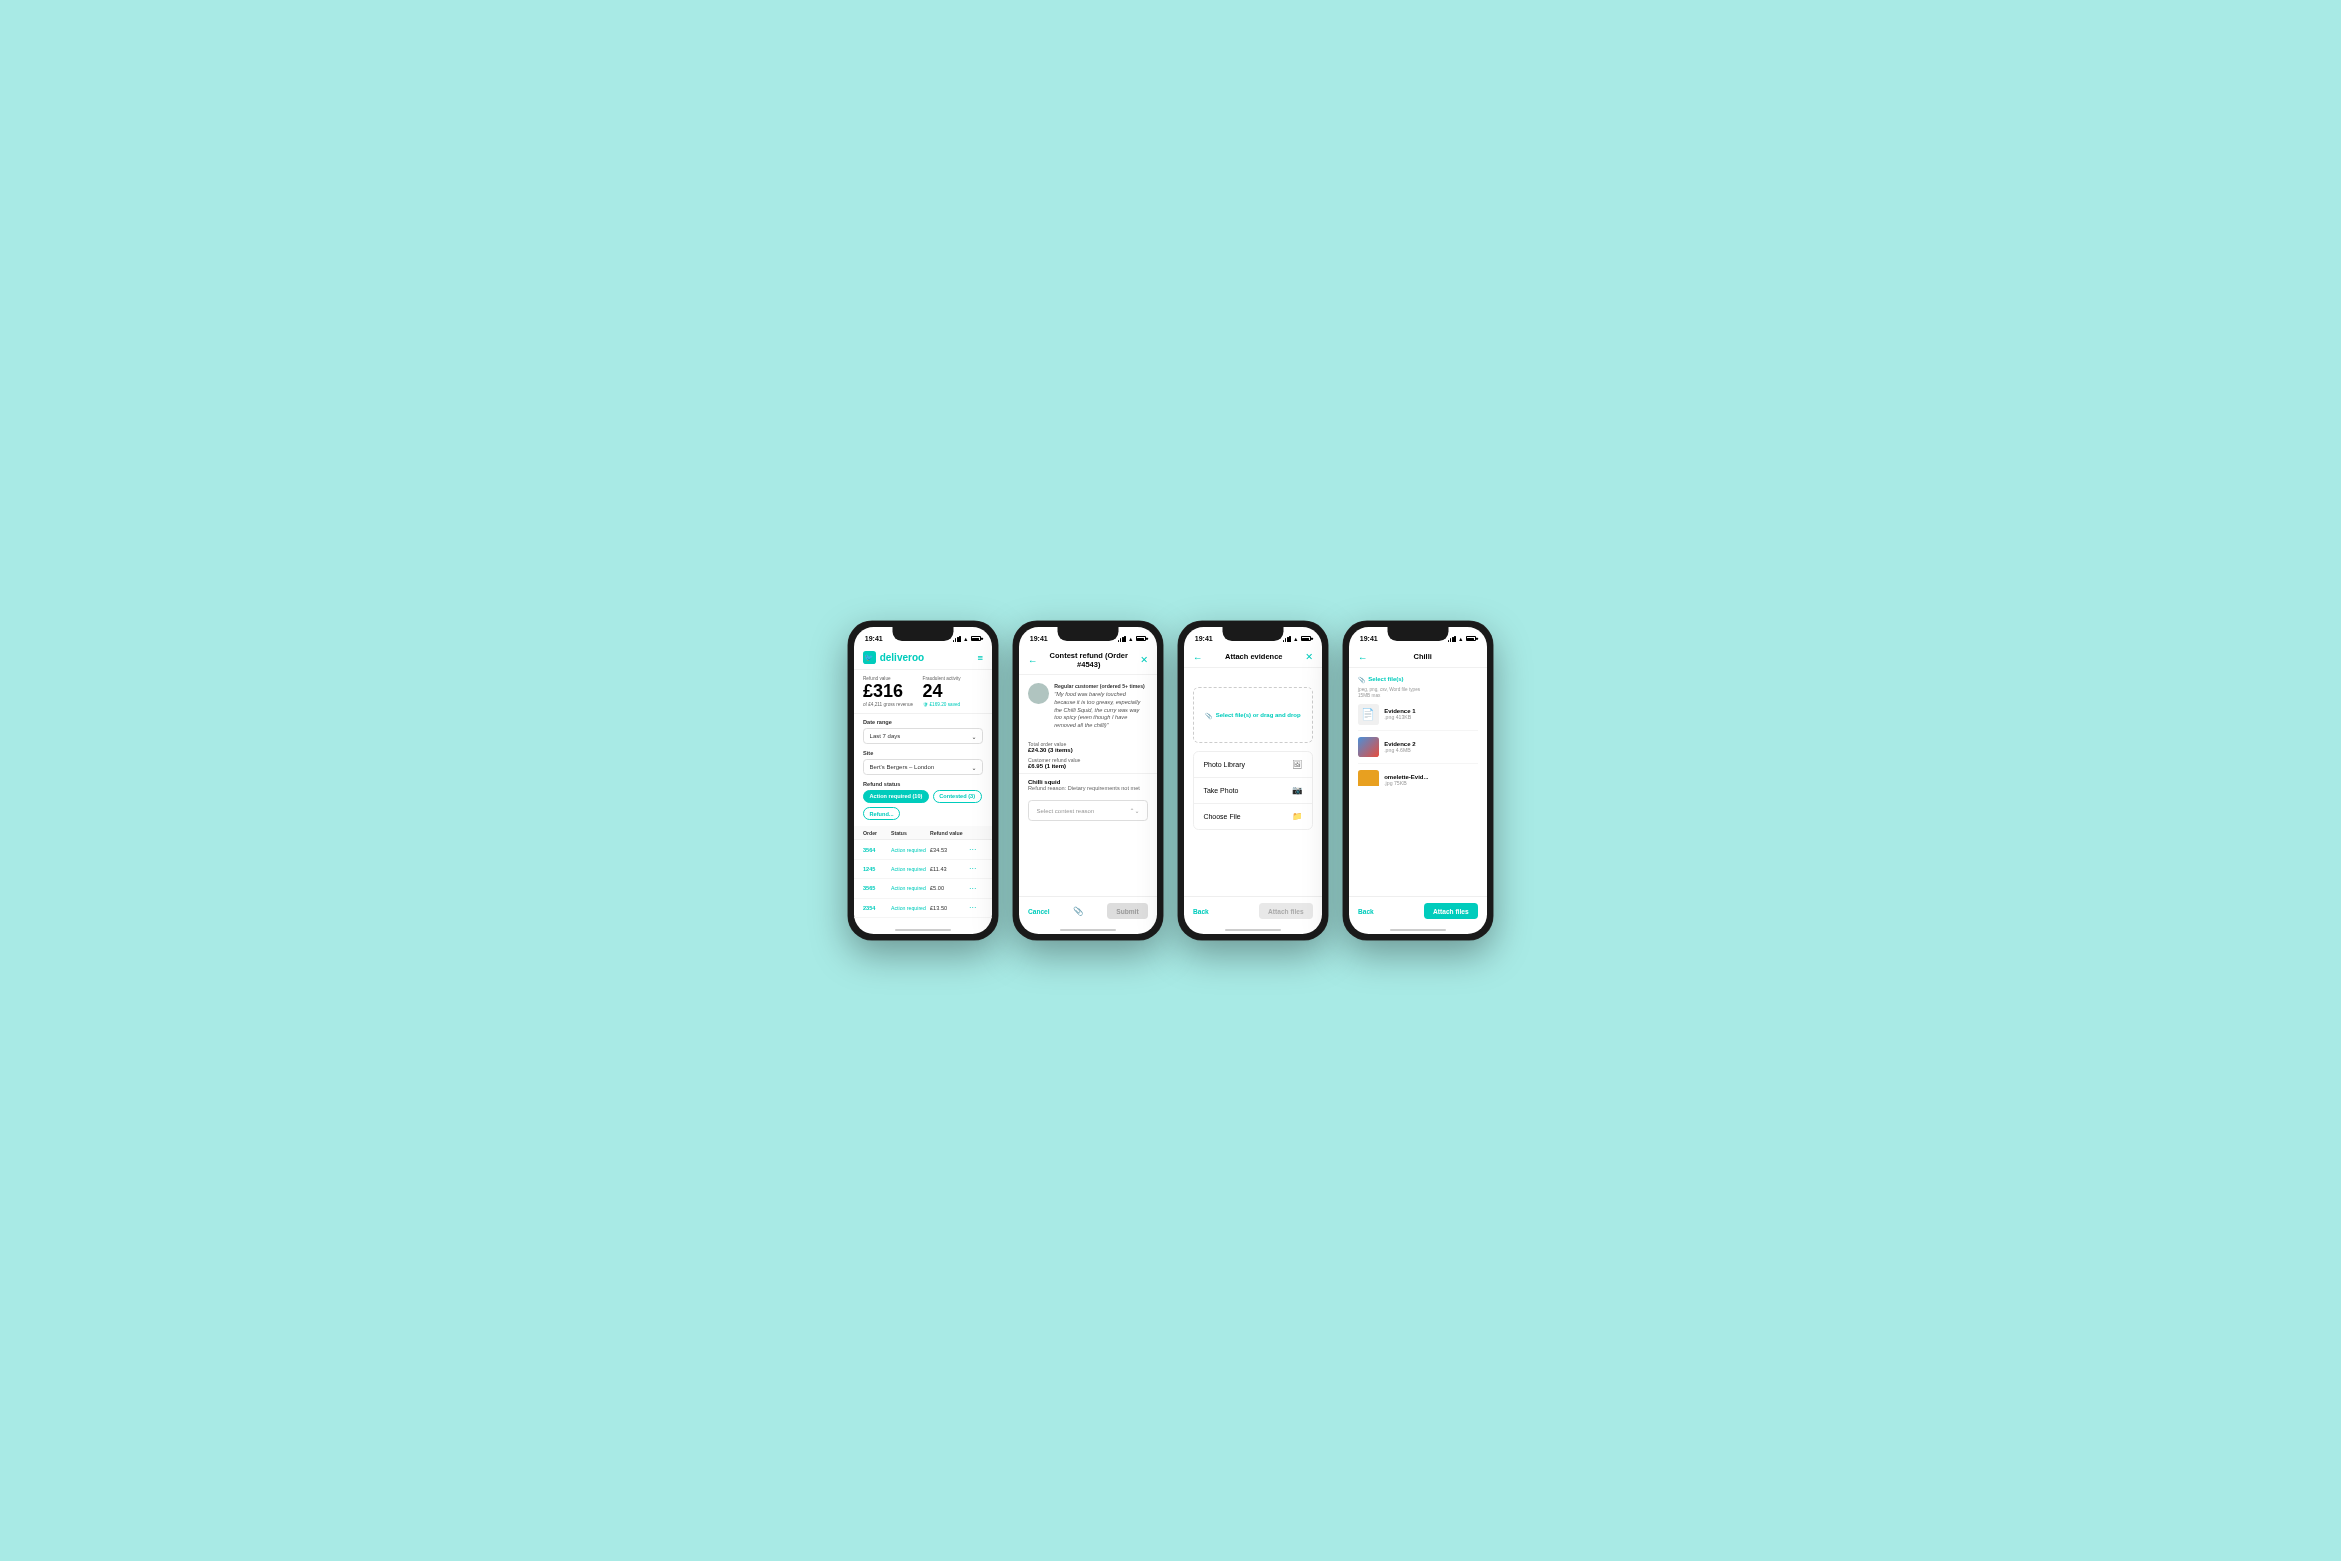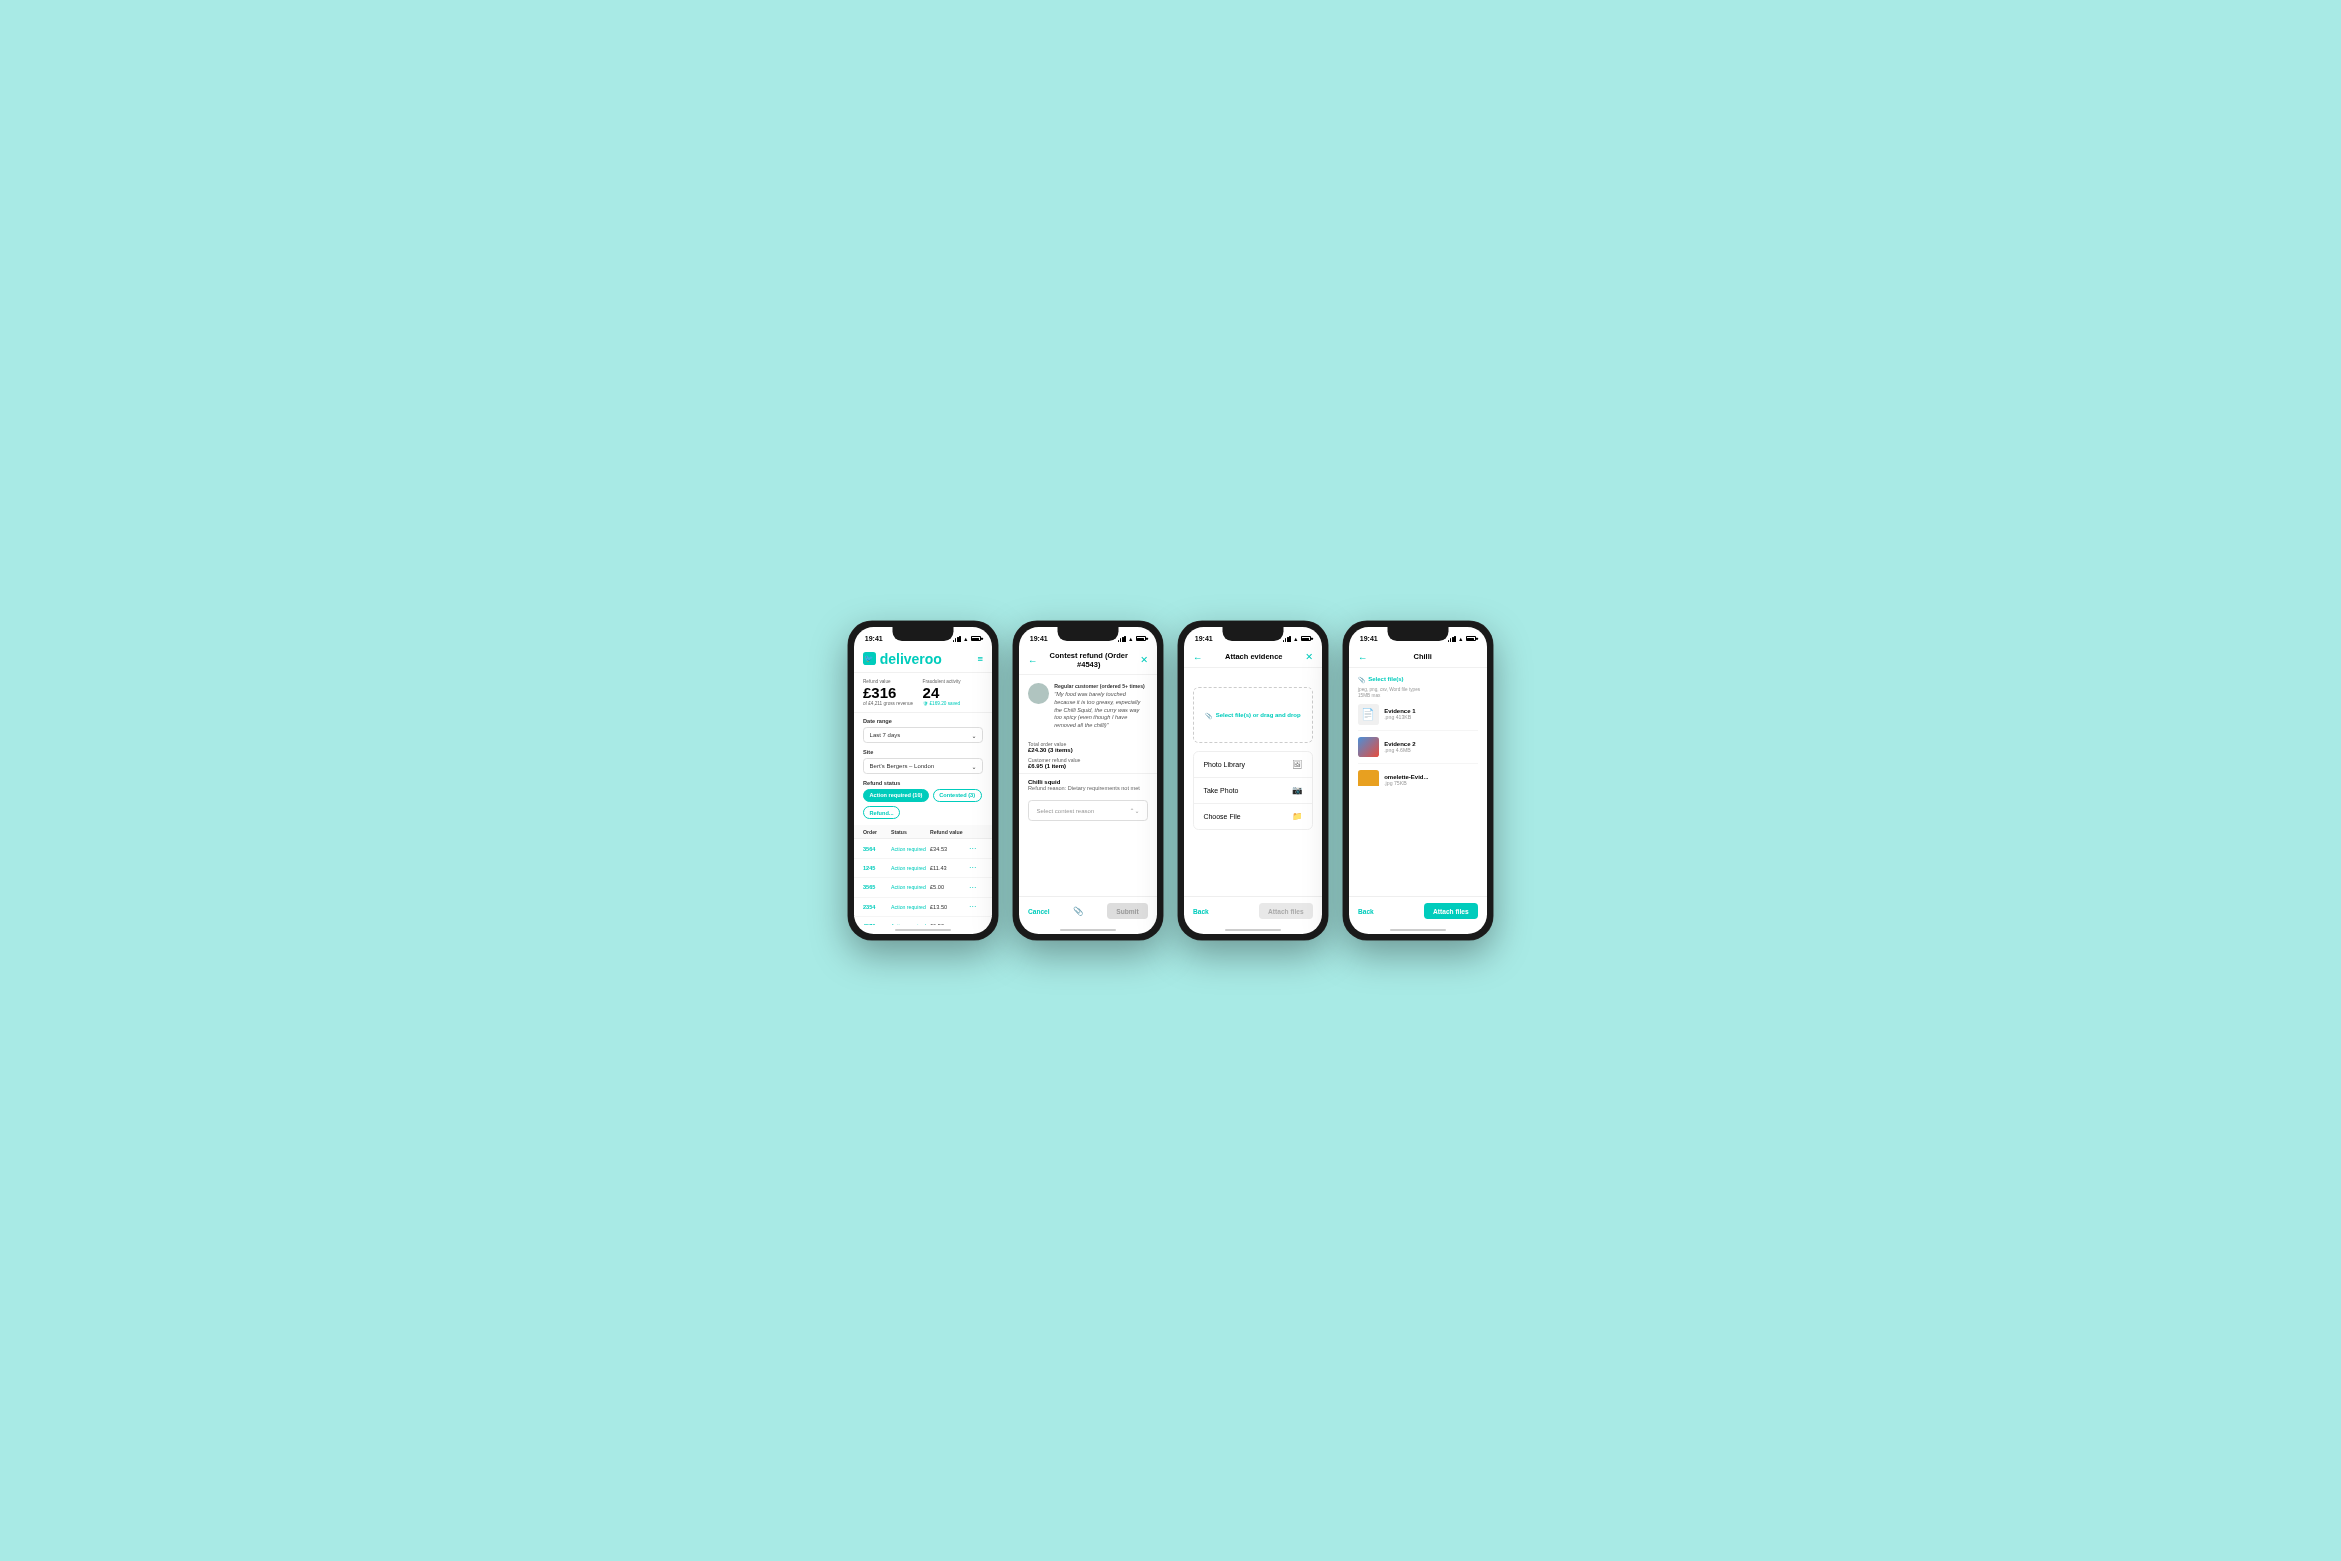--- a/index.html
+++ b/index.html
@@ -119,31 +119,31 @@
     .deliveroo-bird {
       width: 13px; height: 13px;
       background: #00CCBC;
       border-radius: 2.8px;
       display: flex;
       align-items: center;
       justify-content: center;
       color: white;
       font-size: 7.5px;
     }
-    .logo-text { color: #00CCBC; font-weight: 700; font-size: 14px; }
+    .logo-text { color: #00CCBC; font-weight: 700; font-size: 10px; }
     .menu-icon { color: #00CCBC; font-size: 9.4px; cursor: pointer; }
     .stats-section {
       padding: 5.6px 9.4px;
       display: flex;
       gap: 9.4px;
       border-bottom: 0.5px solid #f0f0f0;
     }
     .stat-item {}
     .stat-label { font-size: 4.7px; color: #666; }
-    .stat-value { font-size: 15px; font-weight: 700; color: #000; }
+    .stat-value { font-size: 18px; font-weight: 700; color: #000; }
     .stat-sub { font-size: 4.7px; color: #666; display: flex; align-items: center; gap: 1.9px; }
     .saved-badge { color: #00CCBC; font-size: 4.7px; display: flex; align-items: center; gap: 0.9px; }
     .filters-section { padding: 5.6px 9.4px; }
     .filter-label { font-size: 5.6px; font-weight: 600; color: #333; margin-bottom: 2.8px; }
     .filter-select {
       width: 100%;
       padding: 3.7px 5.6px;
       border: 0.5px solid #ddd;
       border-radius: 3.7px;
       font-size: 6px;

